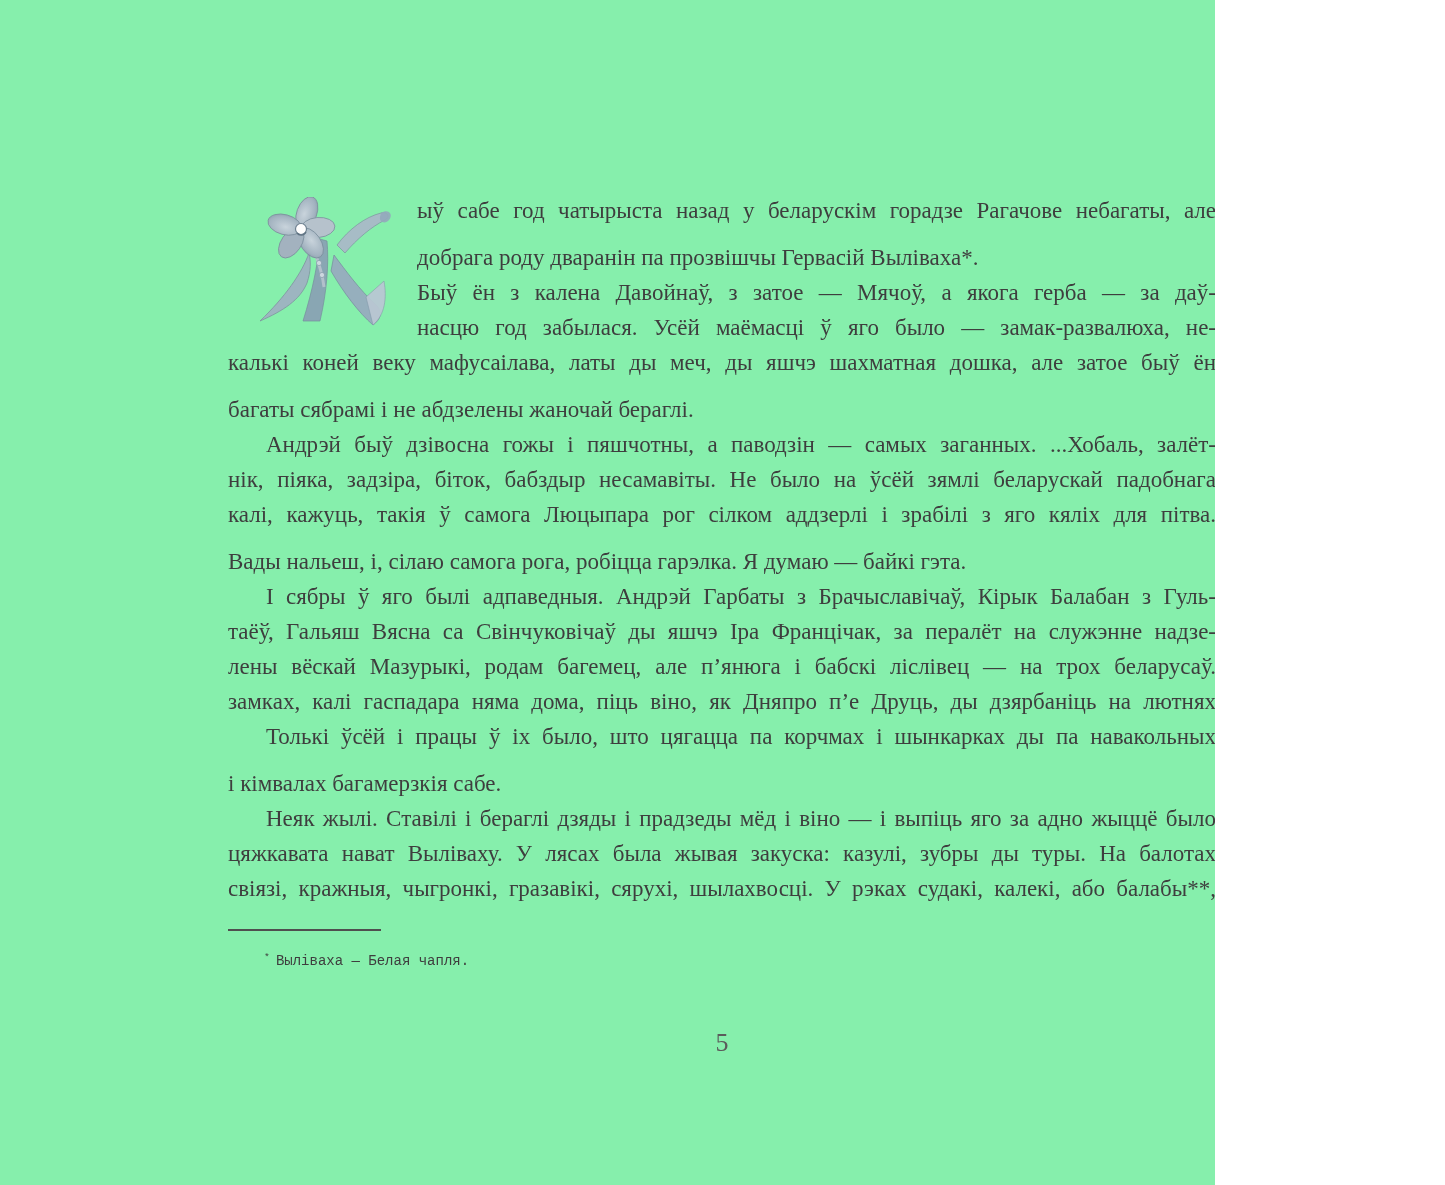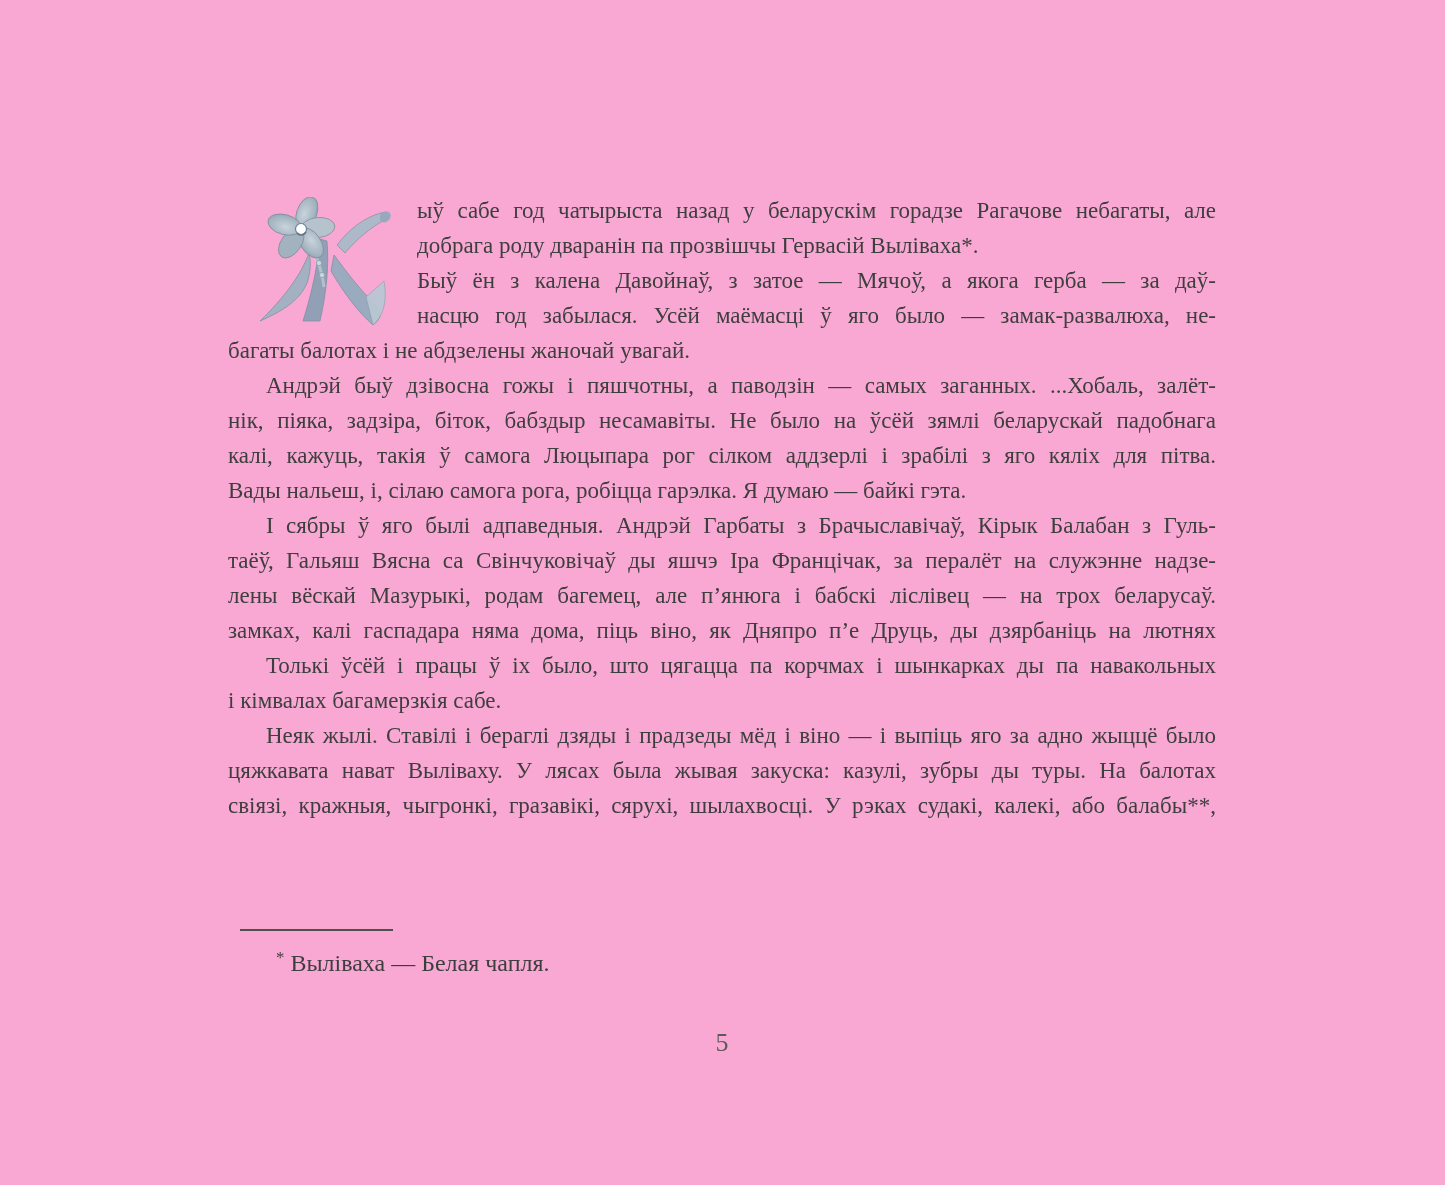--- a/index.html
+++ b/index.html
@@ -1,50 +1,52 @@
 <!DOCTYPE html>
 <html><head>
 <meta charset="utf-8">
 <style>
   html, body { margin: 0; padding: 0; background: #ffffff; }
   .page {
     position: relative;
-    width: 1445px;
+    width: 1203px;
     height: 1185px;
-    background: #f9a8d4;
+    background: #86efac;
     font-family: "Liberation Serif", "DejaVu Serif", serif;
     color: #3e3e3e;
     overflow: hidden;
+    padding-left: 12px;
   }
   .text-block {
     position: absolute;
     left: 228px;
     top: 193px;
     width: 988px;
     font-size: 23px;
     line-height: 35px;
   }
   .para { margin: 0; text-align: justify; }
   .line { text-align: justify; text-align-last: justify; }
-  .line.endline { text-align-last: left; }
+  .line.endline { text-align-last: left; margin-top: 12px; }
   .line.ind { text-indent: 38px; }
   .dropcap {
     float: left;
     width: 150px;
     height: 130px;
     margin: 4px 20px 0 19px;
   }
   .dropcap svg { display: block; width: 150px; height: 130px; }
   .footnotes {
     position: absolute;
-    left: 240px;
+    left: 228px;
     top: 929px;
     width: 988px;
-    font-size: 24px;
+    font-size: 14px;
     line-height: 38px;
+    font-family: Liberation Mono, monospace;
   }
   .fn-rule {
     width: 153px;
     border-top: 2px solid #4f4f4f;
     margin-bottom: 8px;
   }
   .footnote { padding-left: 36px; }
   .fn-marker {
     font-size: 0.7em;
     vertical-align: 0.5em;
@@ -103,21 +105,22 @@
       </svg>
     </div>
 
   <div class="para">
         <div class="line">ыў сабе год чатырыста назад у беларускім горадзе Рагачове небагаты, але</div>
         <div class="line endline">добрага роду дваранін па прозвішчы Гервасій Выліваха*.</div>
       </div>
       <div class="para">
         <div class="line">Быў ён з калена Давойнаў, з затое — Мячоў, а якога герба — за даў-</div>
         <div class="line">насцю год забылася. Усёй маёмасці ў яго было — замак-развалюха, не-</div>
-        <div class="line endline">багаты балотах і не абдзелены жаночай увагай.</div>
+        <div class="line">калькі коней веку мафусаілава, латы ды меч, ды яшчэ шахматная дошка, але затое быў ён</div>
+        <div class="line endline">багаты сябрамі і не абдзелены жаночай бераглі.</div>
       </div>
       <div class="para">
         <div class="line ind">Андрэй быў дзівосна гожы і пяшчотны, а паводзін — самых заганных. ...Хобаль, залёт-</div>
         <div class="line">нік, піяка, задзіра, біток, бабздыр несамавіты. Не было на ўсёй зямлі беларускай падобнага</div>
         <div class="line">калі, кажуць, такія ў самога Люцыпара рог сілком аддзерлі і зрабілі з яго кяліх для пітва.</div>
         <div class="line endline">Вады нальеш, і, сілаю самога рога, робіцца гарэлка. Я думаю — байкі гэта.</div>
       </div>
       <div class="para">
         <div class="line ind">І сябры ў яго былі адпаведныя. Андрэй Гарбаты з Брачыславічаў, Кірык Балабан з Гуль-</div>
         <div class="line">таёў, Гальяш Вясна са Свінчуковічаў ды яшчэ Іра Францічак, за пералёт на служэнне надзе-</div>

